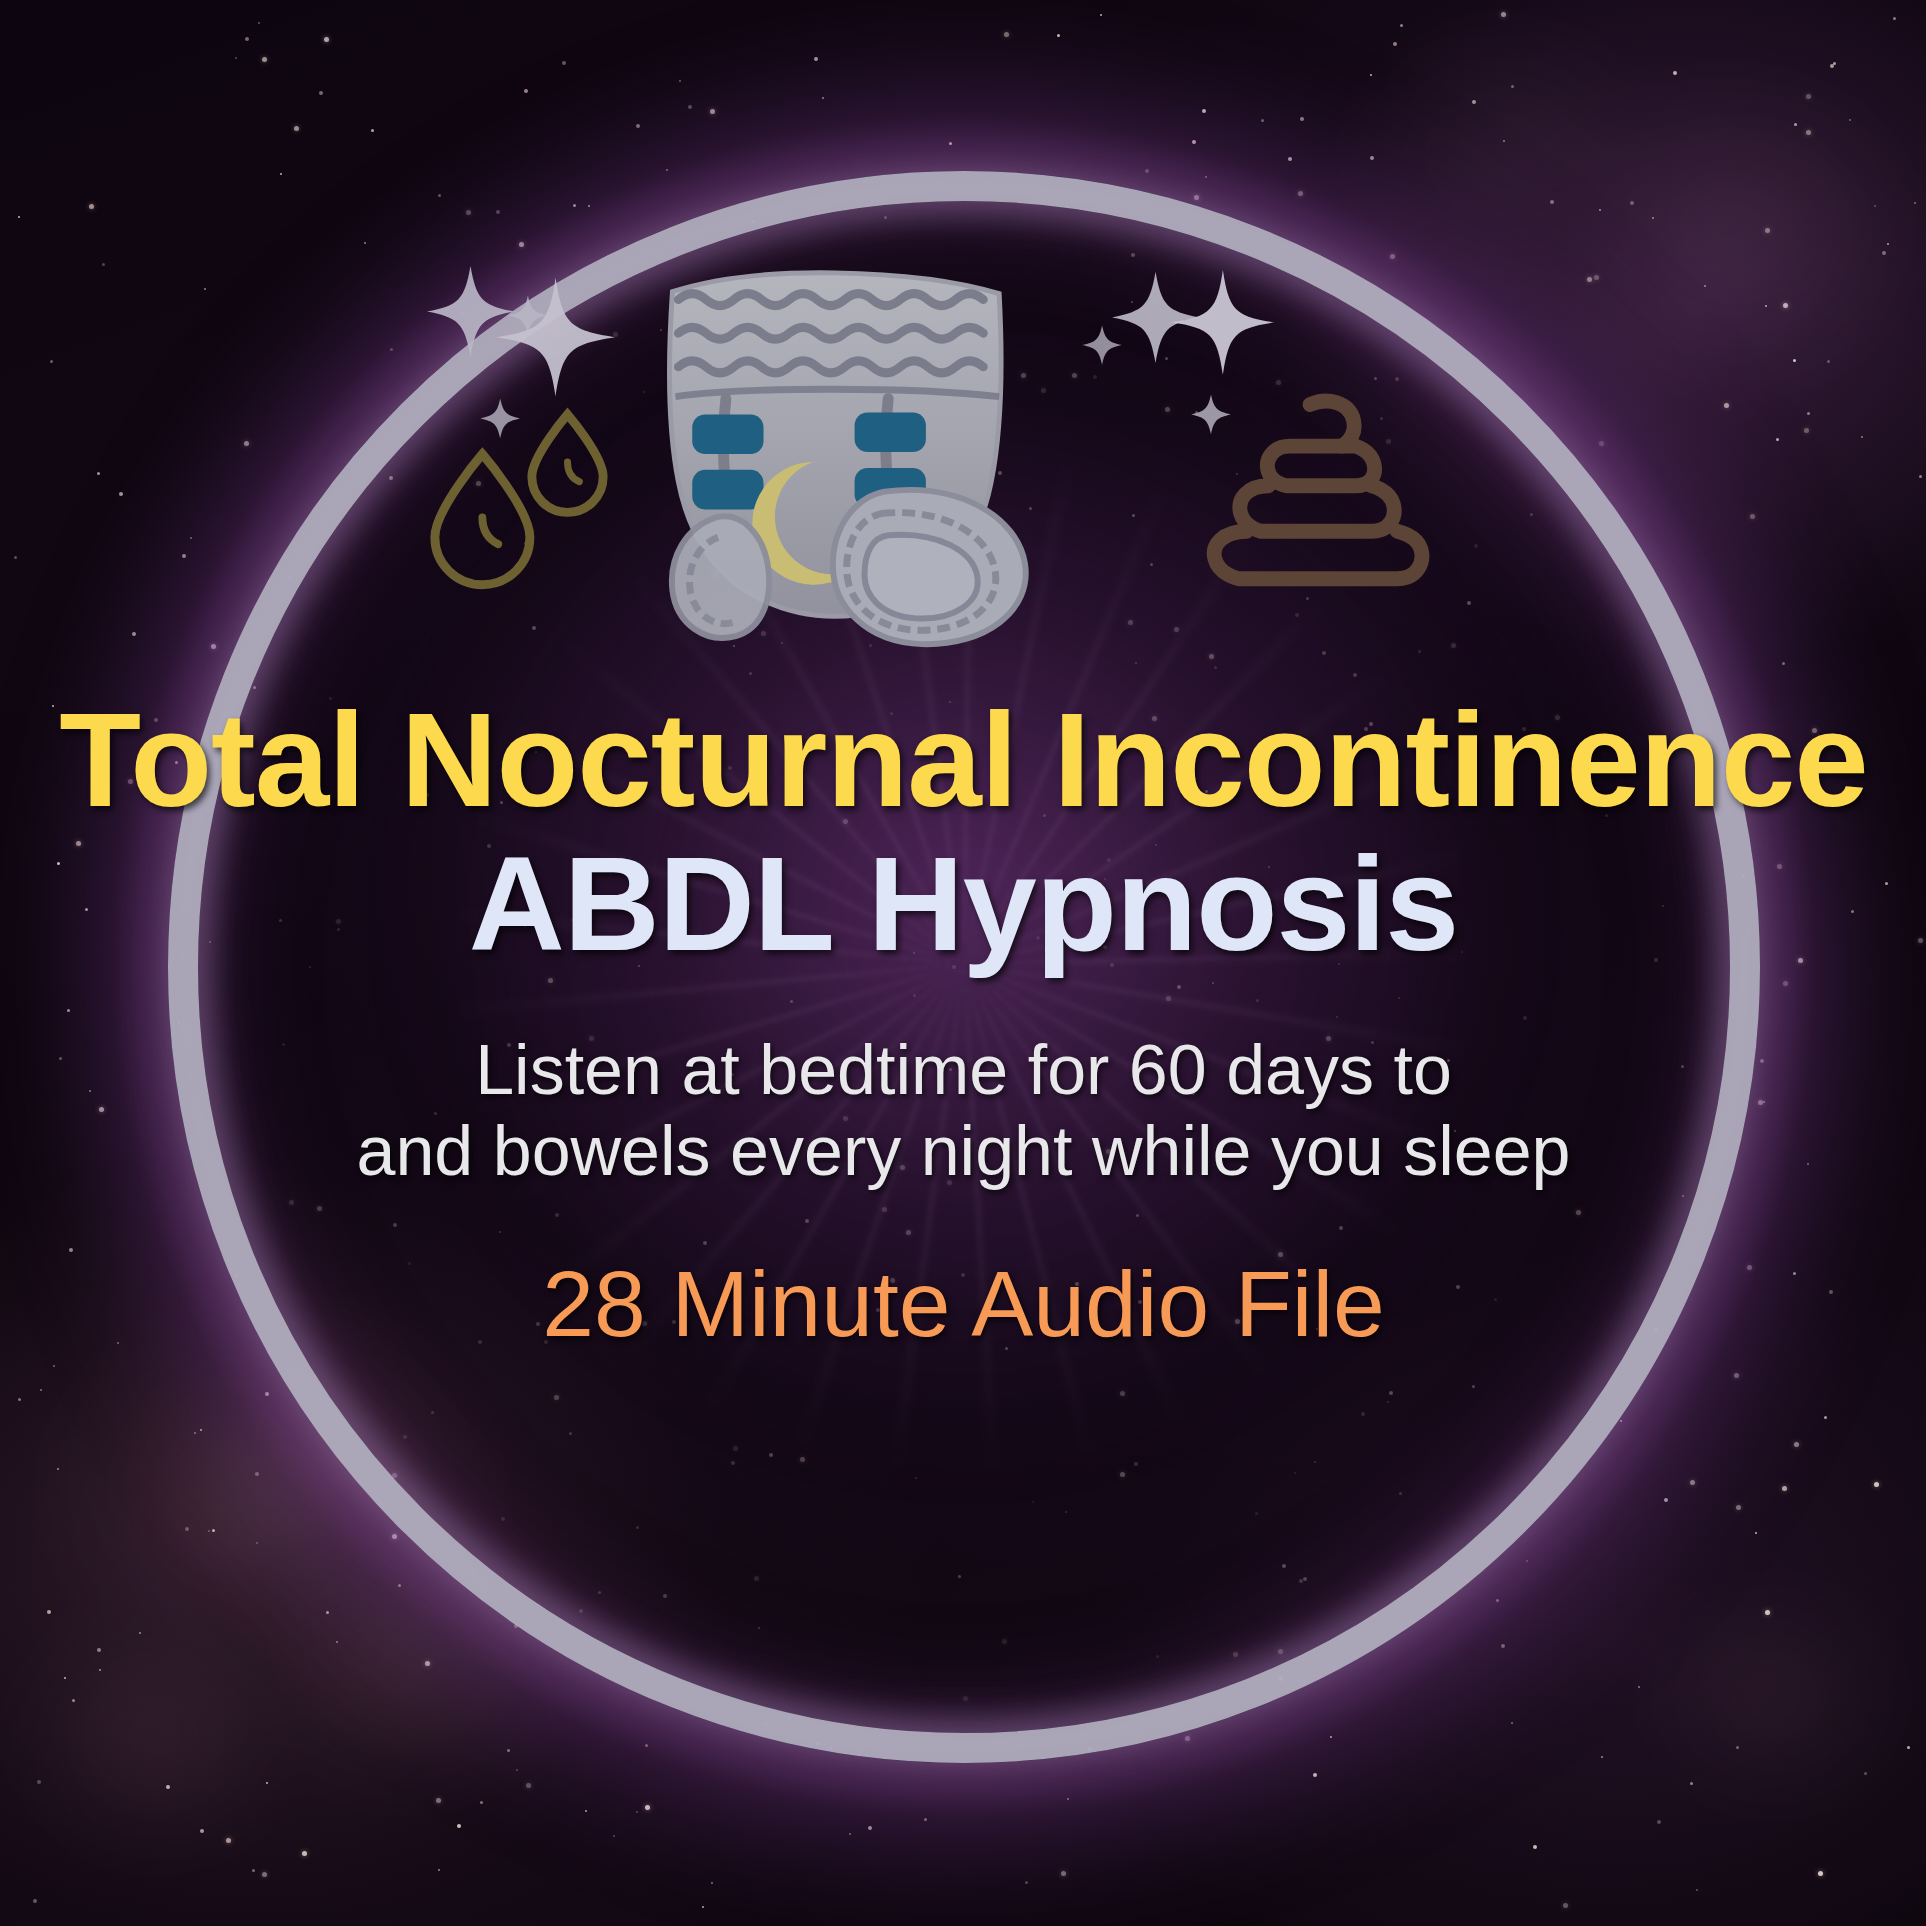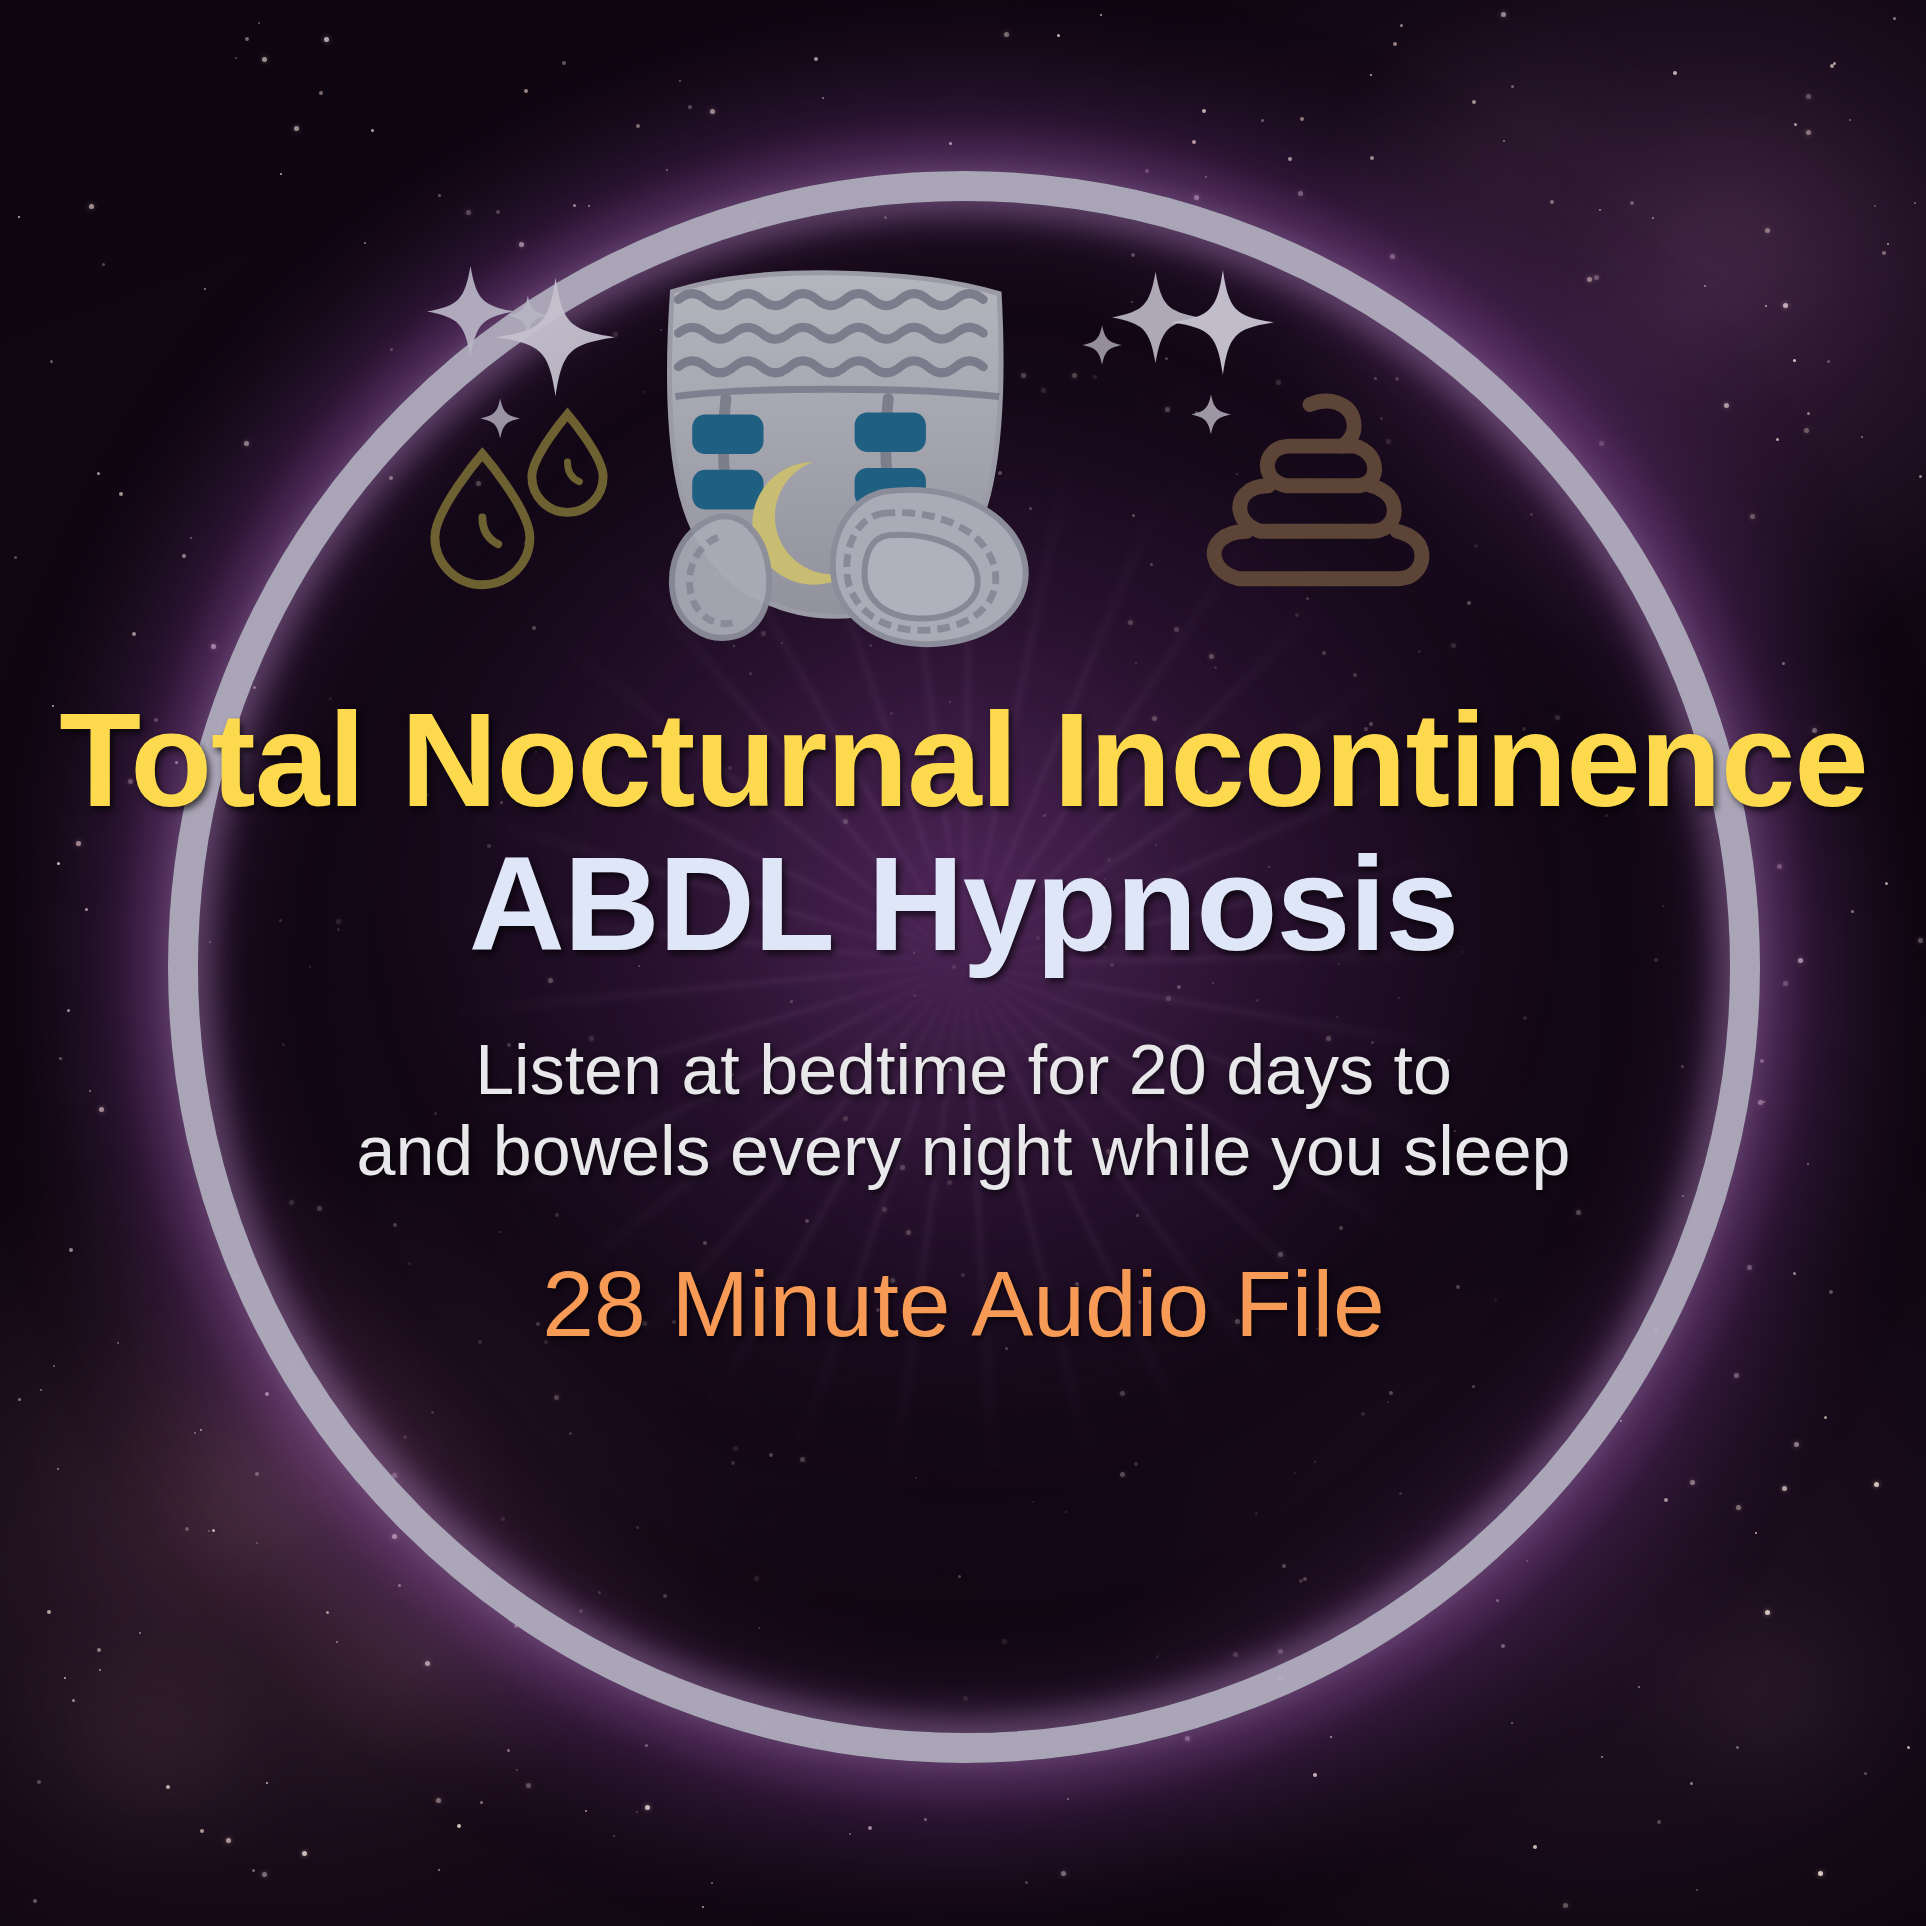--- a/index.html
+++ b/index.html
@@ -657,21 +657,21 @@
         <path d="M858 240 C836 240 826 254 830 268 C834 282 850 286 850 286 L962 286 C980 286 988 272 984 258 C980 244 962 240 962 240"></path>
         <path d="M836 286 C812 286 800 300 804 314 C808 330 828 334 828 334 L988 334 C1008 334 1016 318 1012 304 C1008 290 988 286 988 286"></path>
       </g>
     </svg>
   </div>
 
   <div class="copy">
     <div class="t-main">Total Nocturnal Incontinence</div>
     <div class="t-sub">ABDL Hypnosis</div>
     <div class="t-body">
-      <div>Listen at bedtime for 20 days to</div>
+      <div>Listen at bedtime for 60 days to</div>
       <div>and bowels every night while you sleep</div>
     </div>
     <div class="t-cta">
       <div>28 Minute Audio File</div>
     </div>
   </div>
 
 </div>
 
 

